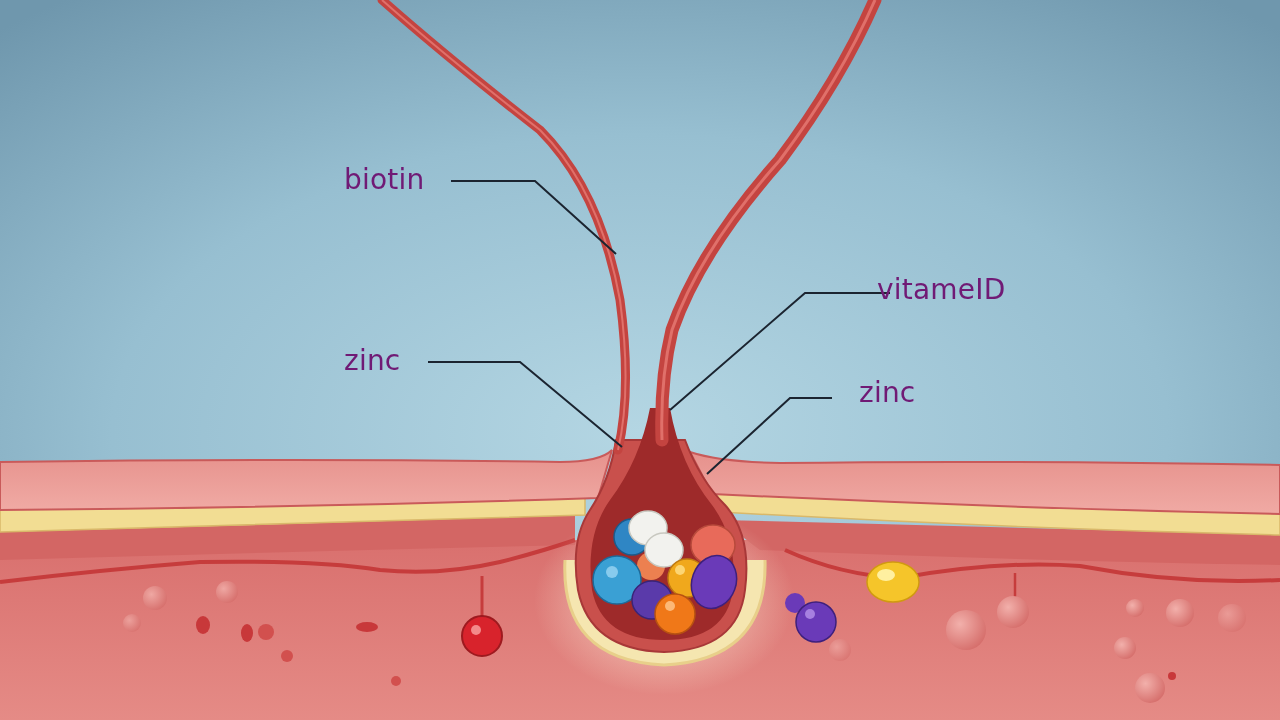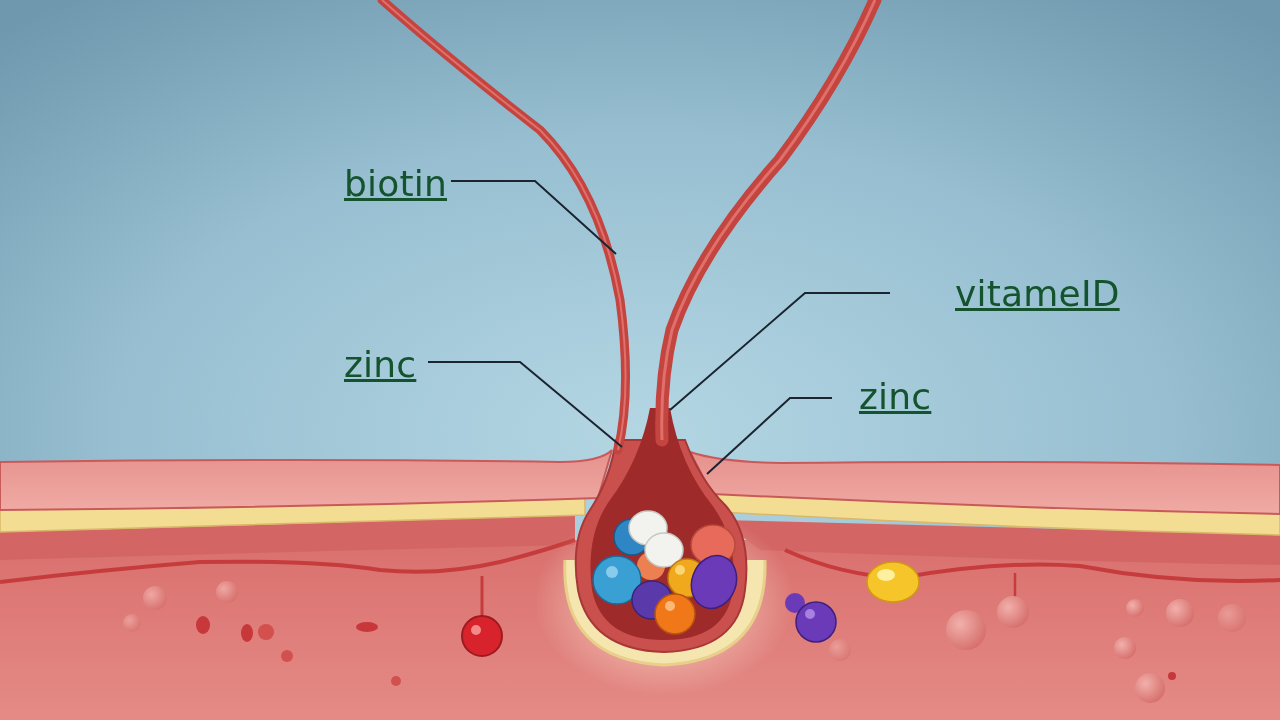--- a/index.html
+++ b/index.html
@@ -1,20 +1,20 @@
 <!DOCTYPE html>
 <html><head>
 <meta charset="utf-8">
 <style>
   html, body { margin: 0; padding: 0; }
   body { width: 1280px; height: 720px; overflow: hidden; position: relative;
          font-family: "DejaVu Sans", sans-serif; background: #86adc0; }
   #stage { position: absolute; left: 0; top: 0; width: 1280px; height: 720px; }
-  .label { position: absolute; font-family: "DejaVu Sans", sans-serif; font-size: 36px;
-           color: #14532d; letter-spacing: 0.2px; line-height: 1; white-space: nowrap; text-decoration: underline; }
+  .label { position: absolute; font-family: "DejaVu Sans", sans-serif; font-size: 28px;
+           color: #701a75; letter-spacing: 0.2px; line-height: 1; white-space: nowrap; }
 </style>
 </head>
 <body>
 
 <svg id="stage" viewBox="0 0 1280 720" width="1280" height="720" xmlns="http://www.w3.org/2000/svg">
   <defs>
     <radialGradient id="skyGrad" cx="0.5" cy="0.6" r="0.75">
       <stop offset="0" stop-color="#b4d6e3"></stop>
       <stop offset="0.55" stop-color="#97bfd1"></stop>
       <stop offset="1" stop-color="#6f97ad"></stop>
@@ -119,14 +119,14 @@
   <g fill="none" stroke="#1b2430" stroke-width="2">
     <polyline points="451,181 535,181 616,254"></polyline>
     <polyline points="428,362 520,362 622,447"></polyline>
     <polyline points="890,293 805,293 670,410"></polyline>
     <polyline points="832,398 790,398 707,474"></polyline>
   </g>
 </svg>
 
 <div class="label" style="left:344px;top:166px;">biotin</div>
 <div class="label" style="left:344px;top:347px;">zinc</div>
-<div class="label" style="left:955px;top:276px;">vitameID</div>
+<div class="label" style="left:877px;top:276px;">vitameID</div>
 <div class="label" style="left:859px;top:379px;">zinc</div>
 
 </body></html>

